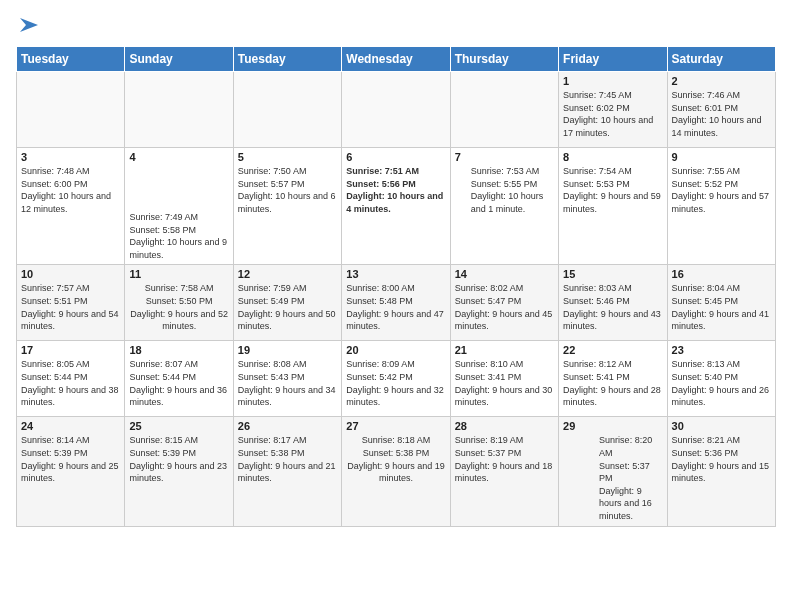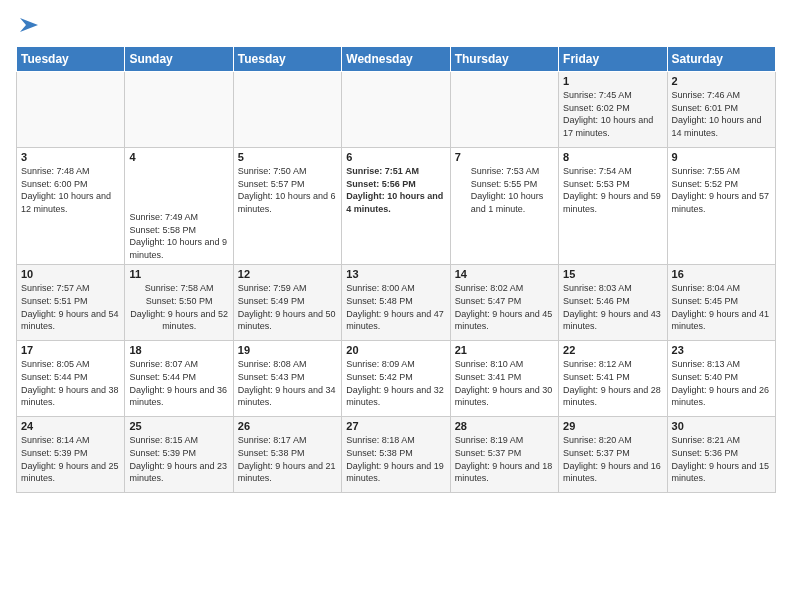--- a/index.html
+++ b/index.html
@@ -303,33 +303,33 @@
 Daylight: 9 hours and 23 minutes.</div>
           </td>
           <td>
             <span class="day-number">26</span>
             <div class="day-info" style="white-space: pre-line;">Sunrise: 8:17 AM
 Sunset: 5:38 PM
 Daylight: 9 hours and 21 minutes.</div>
           </td>
           <td>
             <span class="day-number">27</span>
-            <div class="day-info" style="white-space: pre-line;">Sunrise: 8:18 AM
+            <div class="day-info" style="white-space: pre-line; text-align: center;">Sunrise: 8:18 AM
 Sunset: 5:38 PM
 Daylight: 9 hours and 19 minutes.</div>
           </td>
           <td>
             <span class="day-number">28</span>
             <div class="day-info" style="white-space: pre-line;">Sunrise: 8:19 AM
 Sunset: 5:37 PM
 Daylight: 9 hours and 18 minutes.</div>
           </td>
           <td>
             <span class="day-number">29</span>
-            <div class="day-info" style="white-space: pre-line;">Sunrise: 8:20 AM
+            <div class="day-info" style="white-space: pre-line; margin-left: 36px;">Sunrise: 8:20 AM
 Sunset: 5:37 PM
 Daylight: 9 hours and 16 minutes.</div>
           </td>
           <td>
             <span class="day-number">30</span>
             <div class="day-info" style="white-space: pre-line;">Sunrise: 8:21 AM
 Sunset: 5:36 PM
 Daylight: 9 hours and 15 minutes.</div>
           </td>
         </tr>

